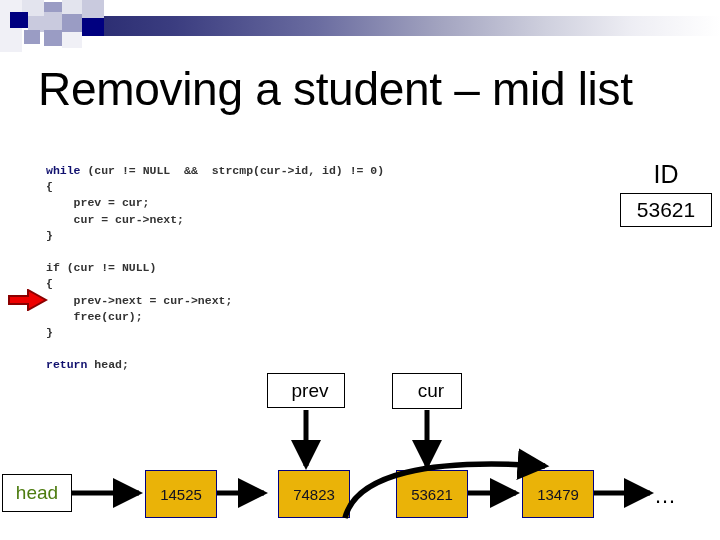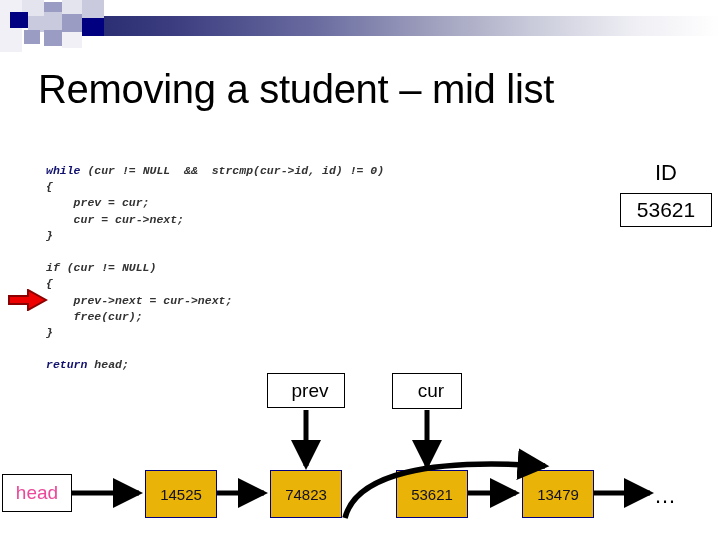--- a/index.html
+++ b/index.html
@@ -32,56 +32,55 @@
   .sq-mid    { background: #9a9cc4; }
   .sq-light  { background: #c9cade; }
   .sq-pale   { background: #e3e4ee; }
   .sq-faint  { background: #f0f0f6; }
 
   
   #slide-title {
     position: absolute;
     left: 38px; top: 66px;
     width: 640px;
-    font-size: 40px;
+    font-size: 46px;
     line-height: 46px;
     color: #000000;
     letter-spacing: -0.3px;
     white-space: nowrap;
   }
 
   
   #code-block {
     position: absolute;
     left: 46px; top: 163px;
     font-family: "Liberation Mono", "DejaVu Sans Mono", monospace;
     font-size: 11.5px;
     line-height: 16.2px;
     font-weight: bold;
     color: #333333;
     white-space: pre;
-    font-style: italic;
   }
   #code-block .kw { color: #10106e; }
   #code-block .blank { display: block; height: 16.2px; }
 
   
   #red-arrow-marker {
     position: absolute;
     left: 8px; top: 289px;
     width: 40px; height: 22px;
   }
 
   
   #id-label {
     position: absolute;
     left: 620px; top: 160px;
     width: 92px;
     text-align: center;
-    font-size: 22px;
+    font-size: 25px;
     color: #000000;
   }
   #id-value-box {
     position: absolute;
     left: 620px; top: 193px;
     width: 92px; height: 34px;
     border: 1px solid #000000;
     background: #ffffff;
     display: flex;
     align-items: center;
@@ -111,40 +110,40 @@
   #head-box {
     position: absolute;
     left: 2px; top: 474px;
     width: 70px; height: 38px;
     border: 1.5px solid #000000;
     background: #ffffff;
     display: flex;
     align-items: center;
     justify-content: center;
     font-size: 19px;
-    color: #ec4899;
+    color: #4d7c0f;
     box-sizing: border-box;
   }
 
   
   .node-box {
     position: absolute;
     top: 470px;
     width: 72px; height: 48px;
     border: 1.5px solid #000080;
     background: #eab308;
     display: flex;
     align-items: center;
     justify-content: center;
     font-size: 15px;
     color: #111122;
     box-sizing: border-box;
   }
   #node-0 { left: 145px; }
-  #node-1 { left: 270px; }
+  #node-1 { left: 278px; }
   #node-2 { left: 396px; }
   #node-3 { left: 522px; }
 
   
   #list-ellipsis {
     position: absolute;
     left: 654px; top: 483px;
     font-size: 22px;
     letter-spacing: 2px;
     color: #000000;

